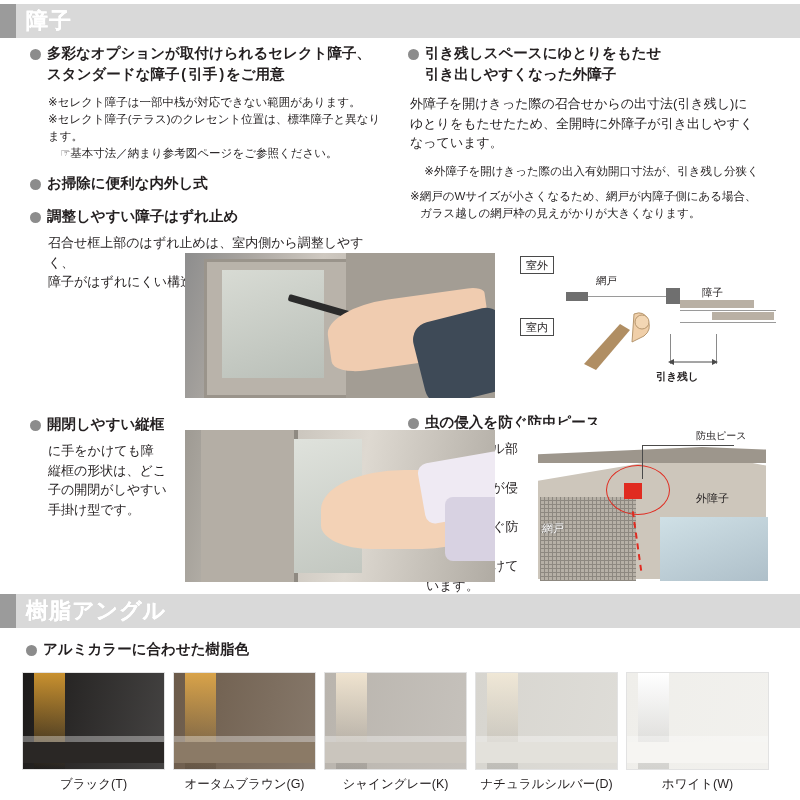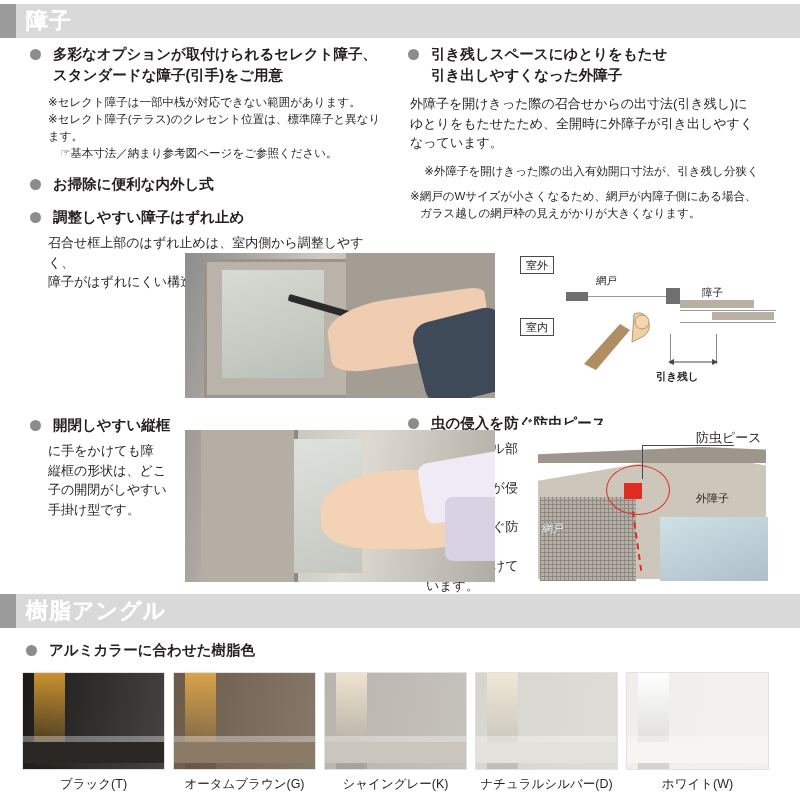--- a/index.html
+++ b/index.html
@@ -19,21 +19,21 @@
     width:16px;height:34px;background:#9b9b9b;
   }
   .section-bar .sec-title{
     font-size:22px;font-weight:bold;color:#ffffff;
     margin-left:10px;letter-spacing:1px;
     text-shadow:0 0 0 #fff;
   }
 
   
   .bullet{
-    display:flex;align-items:flex-start;gap:12px;
+    display:flex;align-items:flex-start;gap:6px;font-family:Liberation Mono, monospace;
   }
   .dot{
     flex:0 0 auto;width:11px;height:11px;border-radius:50%;
     background:#8c8c8c;margin-top:5px;
   }
   .bullet .btxt{
     font-size:14.5px;font-weight:bold;line-height:1.45;color:#231f20;
   }
   .body-txt{
     font-size:13px;line-height:1.5;color:#231f20;
@@ -256,21 +256,21 @@
     <div class="railtop"></div>
     <div class="mesh"></div>
     <div class="glasspane"></div>
     <div class="redbox"></div>
     <div class="redcircle"></div>
     <div class="reddash"></div>
 
     <div class="leader" style="left:122px;top:20px;width:92px;"></div>
     <div class="leader" style="left:122px;top:20px;width:1px;height:34px;"></div>
 
-    <div class="sm-txt" style="left:176px;top:4px;font-size:13px;">防虫ピース</div>
+    <div class="sm-txt" style="left:176px;top:4px;font-size:10px;">防虫ピース</div>
     <div class="sm-txt" style="left:22px;top:96px;font-size:11px;color:#fff;text-shadow:0 0 2px #555;">網戸</div>
     <div class="sm-txt" style="left:176px;top:66px;font-size:11px;">外障子</div>
   </div>
 
   <div class="section-bar" style="position:absolute;left:0;top:594px;width:800px;">
     <div class="accent"></div>
     <div class="sec-title">樹脂アングル</div>
   </div>
 
   <div class="bullet" style="position:absolute;left:26px;top:640px;">

